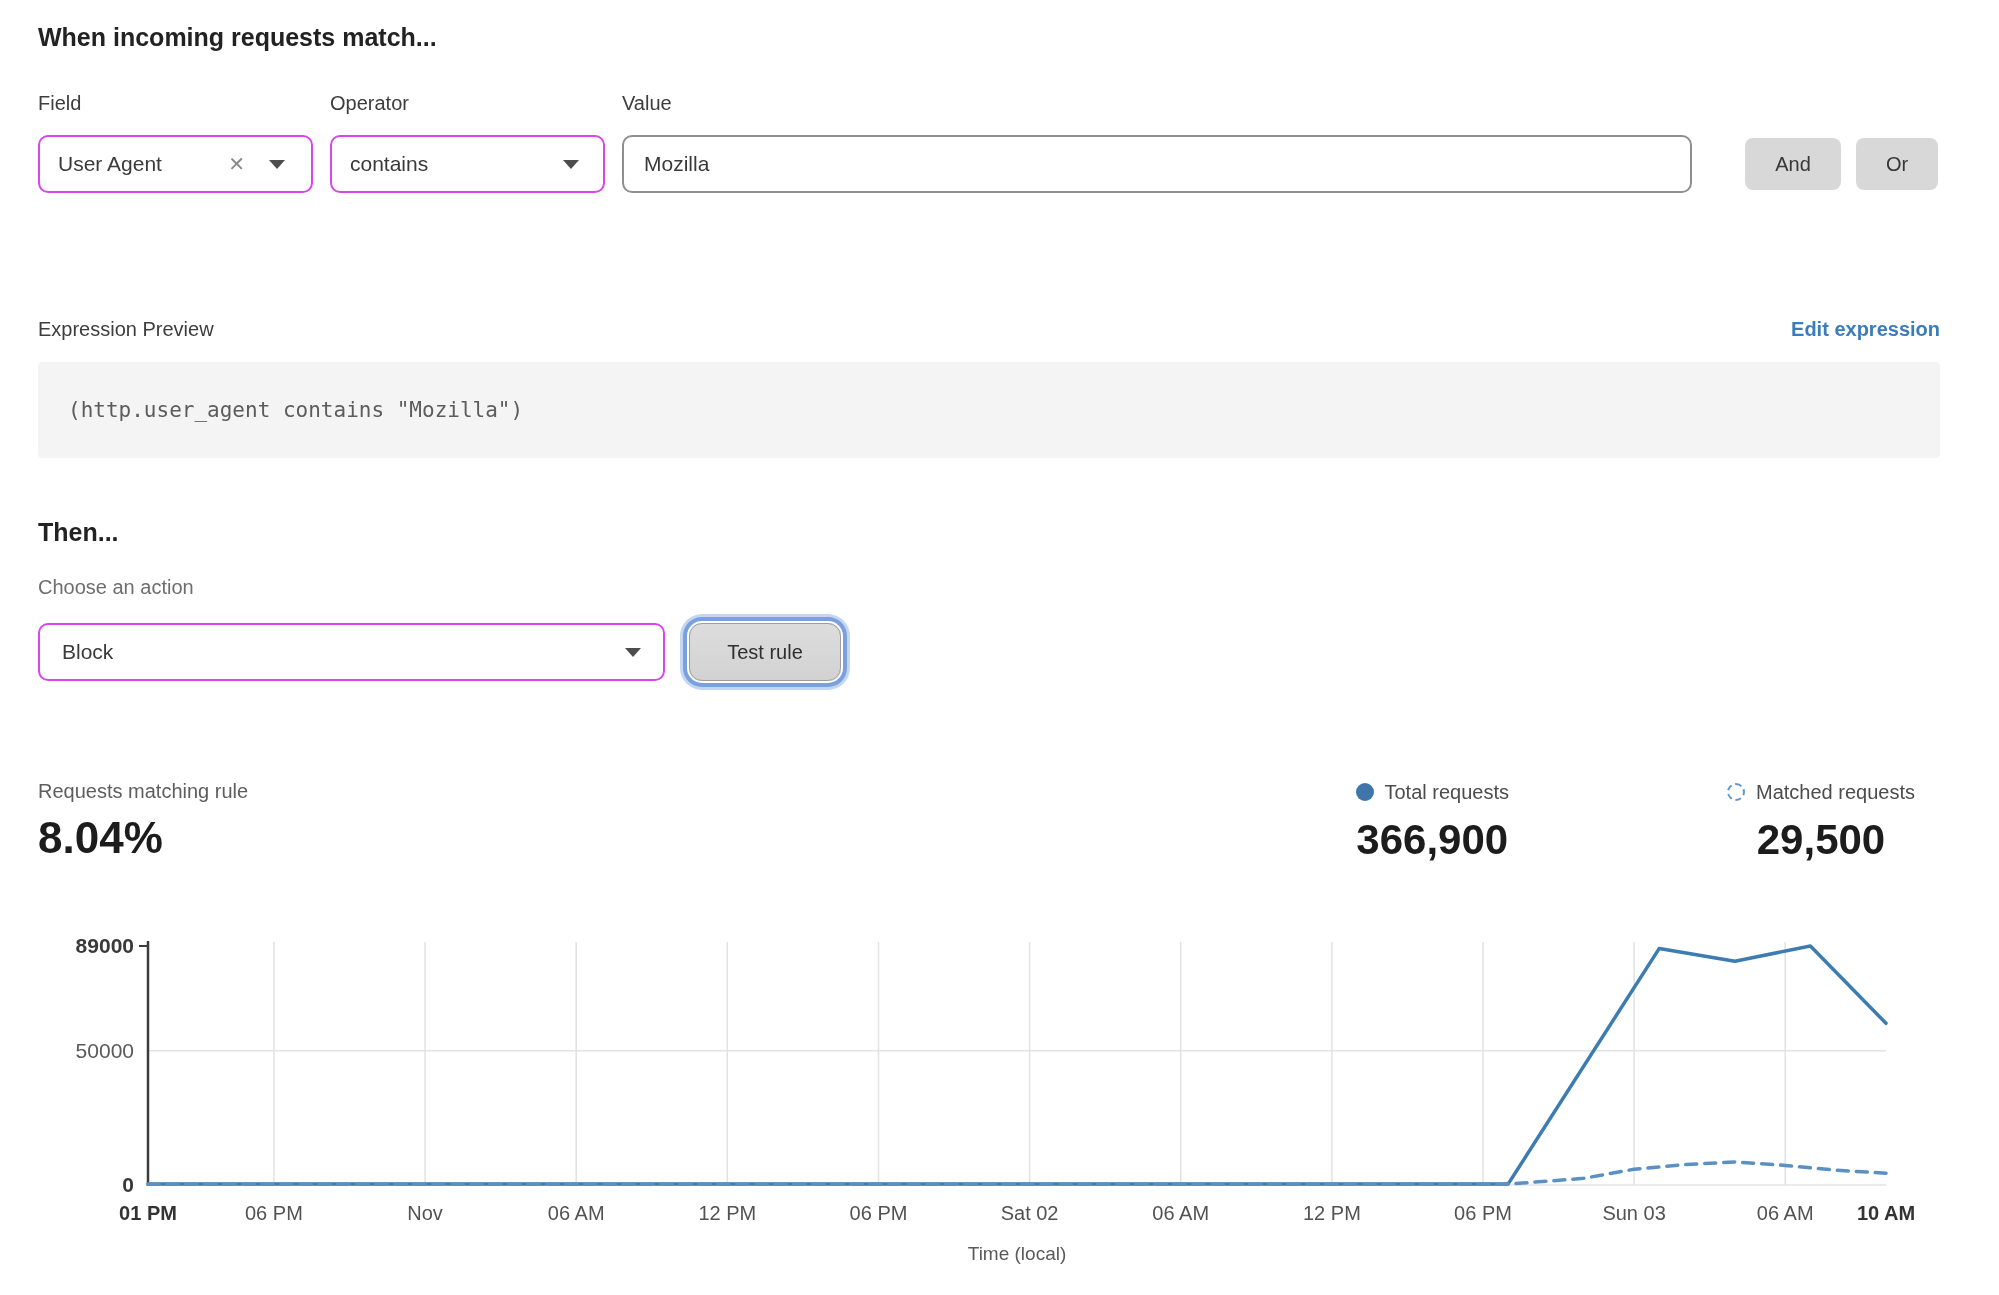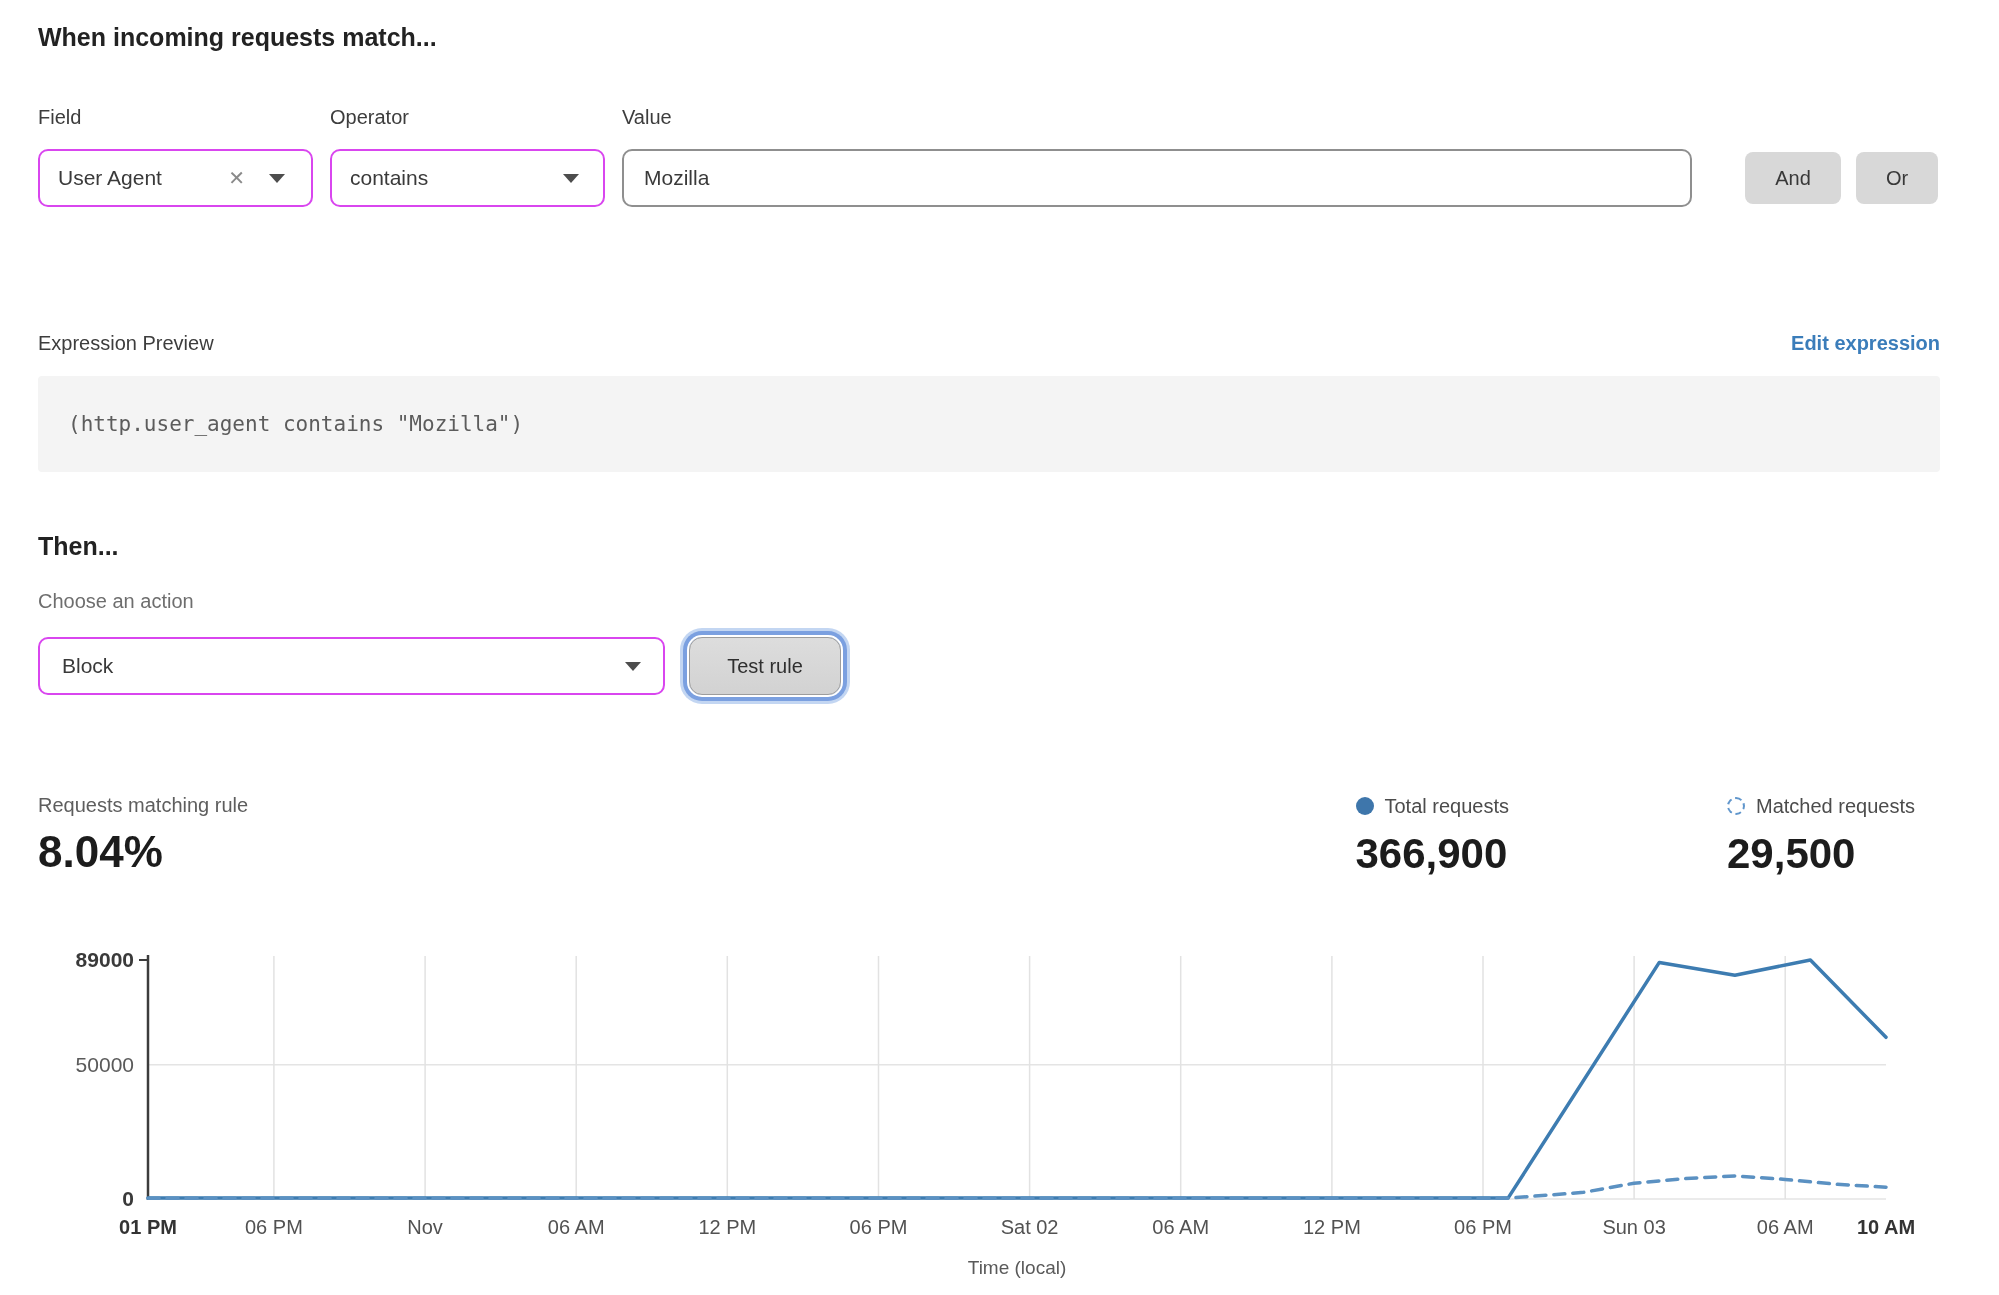--- a/index.html
+++ b/index.html
@@ -2,21 +2,21 @@
 <html><head>
 <meta charset="utf-8">
 <style>
   html,body{margin:0;padding:0;background:#fff;}
   body{font-family:"Liberation Sans",sans-serif;color:#2f2f2f;}
   .page{width:1999px;height:1295px;box-sizing:border-box;background:#fff;
         padding:20px 59px 0 38px;position:relative;overflow:hidden;}
 
   .h1{font-size:25px;font-weight:700;color:#222;line-height:34px;}
 
-  .labels-row{display:flex;margin-top:52px;height:24px;}
+  .labels-row{display:flex;margin-top:38px;height:24px;}
   .labels-row .lab{font-size:20px;color:#3d3d3d;}
   .lab-field{width:292px;}
   .lab-operator{width:292px;}
   .lab-value{flex:1;}
 
   .controls-row{display:flex;align-items:center;margin-top:17px;height:62px;}
   .select{height:58px;background:#fff;border:2px solid #d946ef;border-radius:10px;
           display:flex;align-items:center;box-sizing:border-box;cursor:pointer;}
   .select .sel-text{font-size:21px;color:#3a3a3a;}
   .sel-field{width:275px;margin-right:17px;padding:0 26px 0 18px;}
@@ -46,21 +46,21 @@
   .sel-action{width:627px;padding:16px 22px;}
   .sel-action .chevron{margin-left:auto;}
   .btn-test{margin-left:24px;width:152px;height:58px;background:linear-gradient(#dddddd,#d2d2d2);
             border:1px solid #9d9d9d;border-radius:13px;font-size:20px;color:#2f2f2f;
             font-family:"Liberation Sans",sans-serif;cursor:pointer;
             box-shadow:0 0 0 2px #ffffff,0 0 0 6px #7ba0e0,0 0 0 9px #c3d6f2;}
 
   .stats{display:flex;margin-top:92px;padding-right:25px;}
   .stat-label{font-size:20px;color:#5e5e5e;}
   .stat-left .stat-value{font-size:44px;font-weight:700;color:#1c1c1c;margin-top:10px;}
-  .stat-right{margin-left:auto;text-align:left;}
+  .stat-right{margin-left:auto;text-align:center;}
   .stat-matched{margin-left:218px;}
   .legend-row{display:flex;align-items:center;justify-content:flex-end;gap:11px;height:24px;}
   .legend-row .stat-label{color:#4c4c4c;}
   .dot{width:18px;height:18px;border-radius:50%;background:#3e76ab;}
   .dashed-circle{width:14px;height:14px;border-radius:50%;border:2px dashed #6096cc;box-sizing:content-box;}
   .stat-right .stat-value{font-size:42px;font-weight:700;color:#1c1c1c;margin-top:12px;}
 
   .chart-wrap{margin-top:64px;}
   svg text{font-family:"Liberation Sans",sans-serif;}
 </style>

